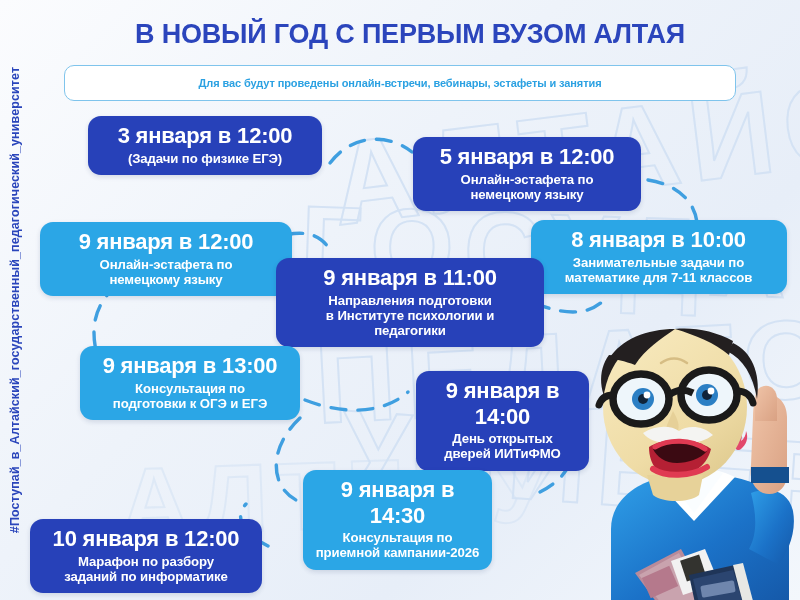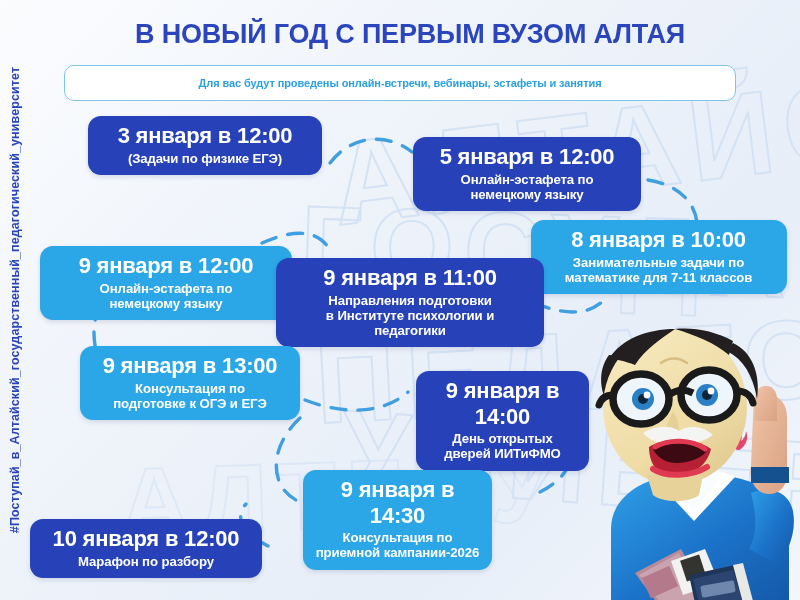--- a/index.html
+++ b/index.html
@@ -127,21 +127,21 @@
   }
   .card .desc {
     display: block;
     font-size: 13.2px;
     font-weight: 700;
     letter-spacing: -0.1px;
   }
 
   .c1 { left: 88px;  top: 116px; width: 234px; }
   .c2 { left: 413px; top: 137px; width: 228px; }
-  .c3 { left: 40px;  top: 222px; width: 252px; margin-top: 24px; }
+  .c3 { left: 40px;  top: 222px; width: 252px; }
   .c4 { left: 531px; top: 220px; width: 256px; padding-left: 11px; }
   .c5 { left: 276px; top: 258px; width: 268px; }
   .c6 { left: 80px;  top: 346px; width: 220px; }
   .c7 { left: 416px; top: 371px; width: 173px; }
   .c8 { left: 303px; top: 470px; width: 189px; }
   .c9 { left: 30px;  top: 519px; width: 232px; }
 
   
   .mascot {
     position: absolute;
@@ -304,33 +304,34 @@
   <div class="card dark c5">
     <span class="time">9 января в 11:00</span>
     <span class="desc">Направления подготовки</span>
     <span class="desc">в Институте психологии и</span>
     <span class="desc">педагогики</span>
   </div>
 
   <div class="card light c6">
     <span class="time">9 января в 13:00</span>
     <span class="desc">Консультация по</span>
-    <span class="desc">подготовке к ОГЭ и ЕГЭ</span>
+    <span class="desc">подготовки к ОГЭ и ЕГЭ</span>
   </div>
 
   <div class="card dark c7">
     <span class="time">9 января в 14:00</span>
     <span class="desc">День открытых</span>
     <span class="desc">дверей ИИТиФМО</span>
   </div>
 
   <div class="card light c8">
     <span class="time">9 января в 14:30</span>
     <span class="desc">Консультация по</span>
     <span class="desc">приемной кампании-2026</span>
   </div>
 
   <div class="card dark c9">
     <span class="time">10 января в 12:00</span>
     <span class="desc">Марафон по разбору</span>
+    <span class="desc">заданий по информатике</span>
   </div>
 
 </div>
 
 </body></html>

